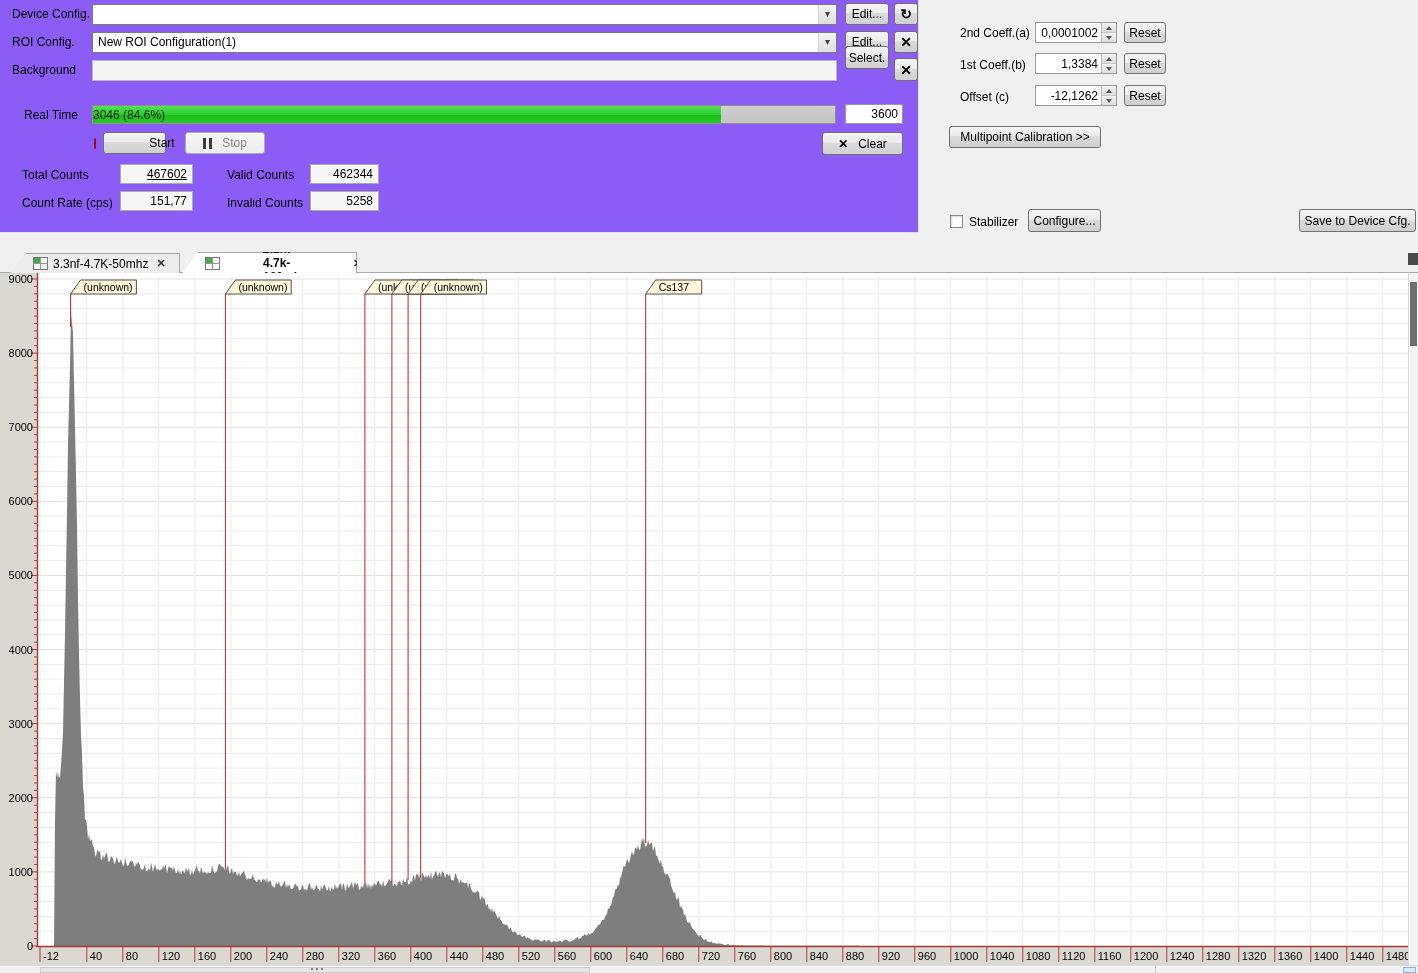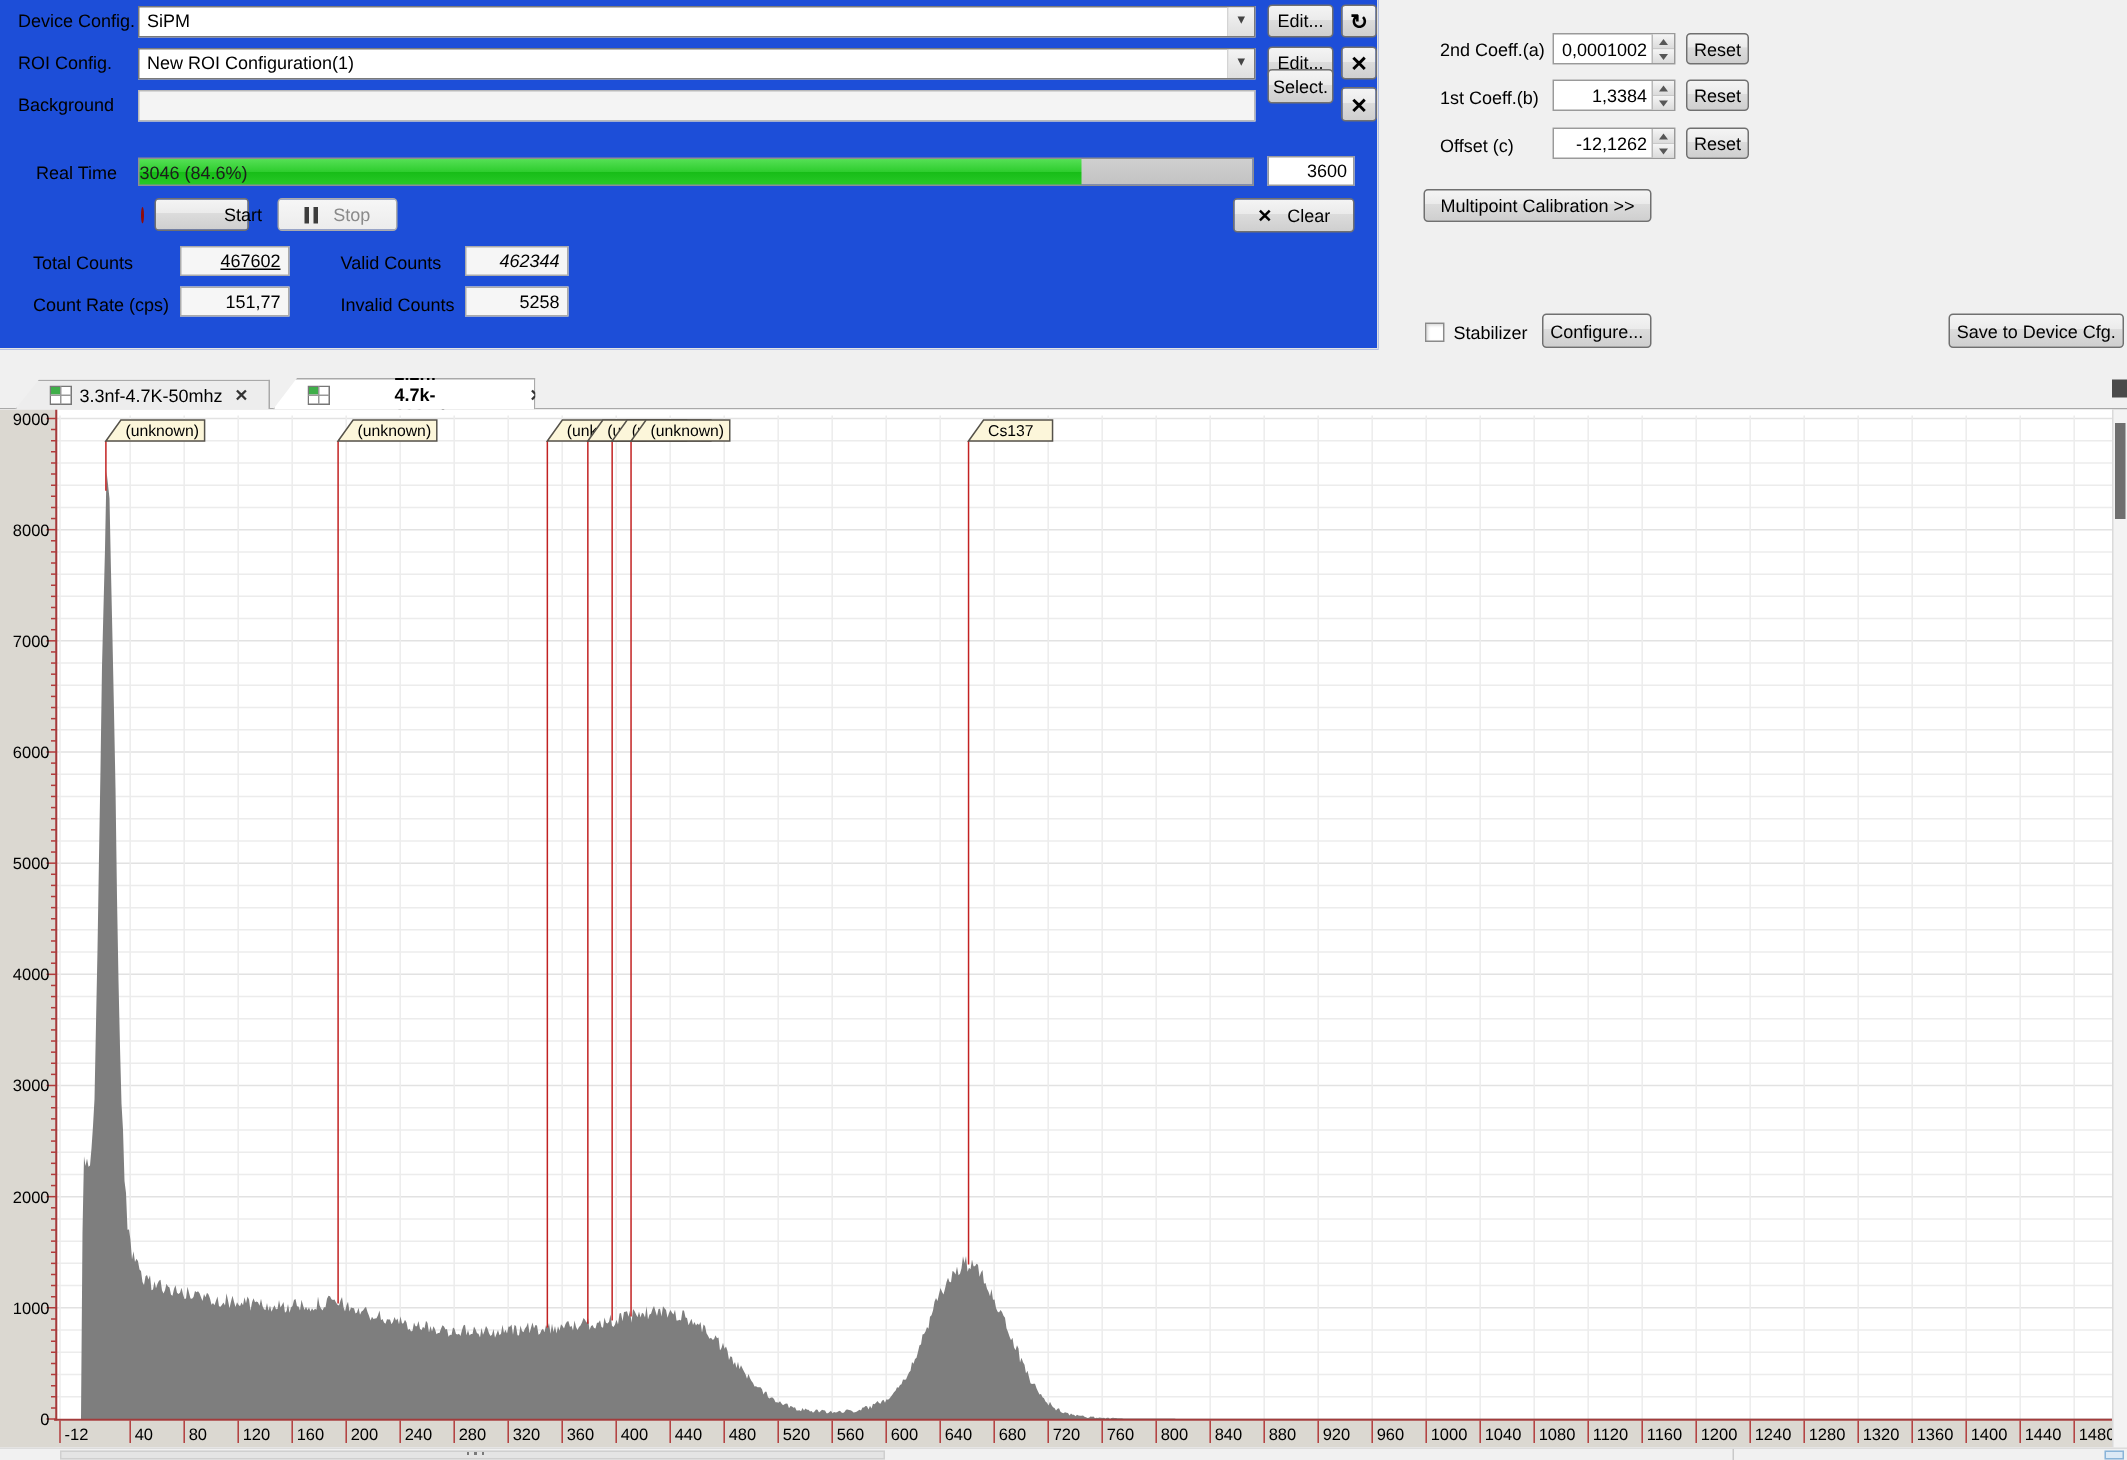--- a/index.html
+++ b/index.html
@@ -1,20 +1,20 @@
 <!DOCTYPE html>
 <html><head>
 <meta charset="utf-8">
 <style>
   * { margin:0; padding:0; box-sizing:border-box; }
   html,body { width:1418px; height:973px; overflow:hidden; background:#f0f0f0;
     font-family:"Liberation Sans", sans-serif; font-size:12px; color:#000; }
   
   #top-panel { position:absolute; left:0; top:0; width:1418px; height:252px; background:#f0f0f0; }
-  #left-config { position:absolute; left:0; top:0; width:919px; height:233px; background:#1d4ed8;
+  #left-config { position:absolute; left:0; top:0; width:919px; height:233px; background:#8b5cf6;
     border-right:1px solid #e0e0e0; border-bottom:1px solid #e4e4e4; }
   .lbl { position:absolute; white-space:nowrap; }
   .combo { position:absolute; height:21px; background:#fff; border:1px solid #7a7a7a; }
   .combo .cb-text { position:absolute; left:5px; top:2px; right:20px; overflow:hidden; white-space:nowrap; }
   .combo .cb-arrow { position:absolute; right:0; top:0; width:18px; height:100%;
     background:linear-gradient(#f4f4f4,#dfdfdf); border-left:1px solid #d4d4d4;
     color:#444; text-align:center; line-height:18px; font-size:10px; }
   .field { position:absolute; height:21px; background:#fff; border:1px solid #9a9a9a; }
   .btn { position:absolute; border:1px solid #707070; border-radius:3px; cursor:default;
     background:linear-gradient(#f4f4f4 0%,#ebebeb 45%,#dcdcdc 46%,#cfcfcf 100%);
@@ -71,21 +71,20 @@
   #hscroll .corner { position:absolute; right:2px; top:1px; width:13px; height:6px; background:#dce9f5; border:1px solid #8ab4d8; }
 </style>
 </head>
 <body>
 
 <div id="top-panel">
   <div id="left-config">
 
     <div class="lbl" style="left:12px;top:7px;">Device Config.</div>
     <div class="combo" style="left:92px;top:4px;width:745px;">
-      <span class="cb-text">SiPM</span>
       <span class="cb-arrow">▾</span>
     </div>
     <div class="btn" style="left:845px;top:3px;width:44px;height:22px;">Edit...</div>
     <div class="btn iconbtn" style="left:894px;top:3px;width:24px;height:22px;">↻</div>
 
     <div class="lbl" style="left:12px;top:35px;">ROI Config.</div>
     <div class="combo" style="left:92px;top:32px;width:745px;">
       <span class="cb-text">New ROI Configuration(1)</span>
       <span class="cb-arrow">▾</span>
     </div>
@@ -118,21 +117,21 @@
       <span>Stop</span>
     </div>
     <div class="btn" style="left:822px;top:132px;width:81px;height:23px;font-weight:normal;">
       <span style="font-weight:bold;margin-right:10px;">✕</span>
       <span>Clear</span>
     </div>
 
     <div class="lbl" style="left:22px;top:168px;">Total Counts</div>
     <div class="valuebox" style="left:120px;top:164px;width:73px;text-decoration:underline;">467602</div>
     <div class="lbl" style="left:227px;top:168px;">Valid Counts</div>
-    <div class="valuebox" style="left:310px;top:164px;width:69px;font-style:italic;">462344</div>
+    <div class="valuebox" style="left:310px;top:164px;width:69px;">462344</div>
     <div class="lbl" style="left:22px;top:196px;">Count Rate (cps)</div>
     <div class="valuebox" style="left:120px;top:191px;width:73px;">151,77</div>
     <div class="lbl" style="left:227px;top:196px;">Invalid Counts</div>
     <div class="valuebox" style="left:310px;top:191px;width:69px;">5258</div>
   </div>
 
   <div class="lbl" style="left:960px;top:26px;">2nd Coeff.(a)</div>
   <div class="spinwrap" style="left:1035px;top:22px;width:82px;">
     <input value="0,0001002" style="">
     <span class="spincol">

